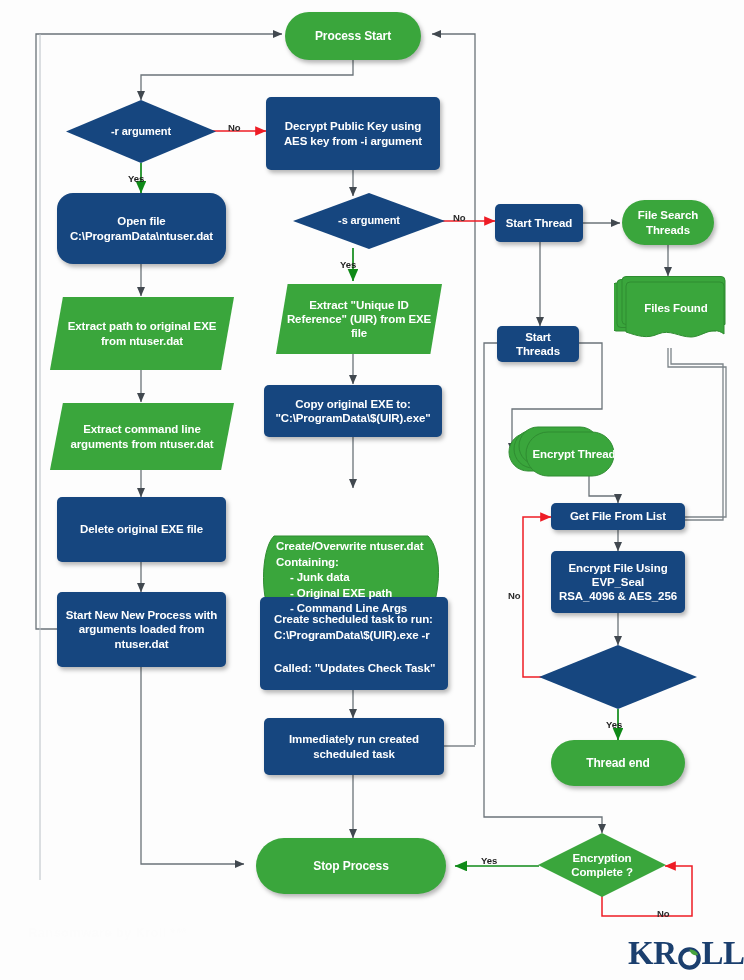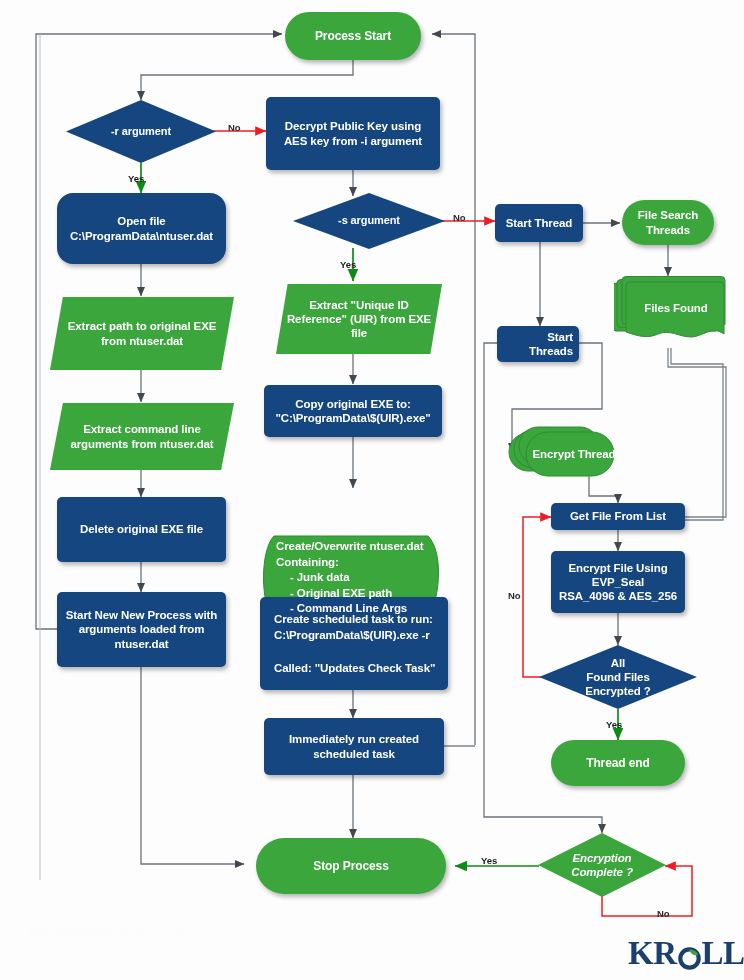--- a/index.html
+++ b/index.html
@@ -247,21 +247,21 @@
       <g stroke="#2f8c31" stroke-width="1">
         <path d="M2,7 h96 a4,4 0 0 1 4,4 v44 h-100 a4,4 0 0 1 -4,-4 v-40 a4,4 0 0 1 4,-4 z" fill="#3aa63c"></path>
         <path d="M7,3.5 h96 a4,4 0 0 1 4,4 v44 h-100 a4,4 0 0 1 -4,-4 v-40 a4,4 0 0 1 4,-4 z" fill="#3aa63c"></path>
         <path d="M12,0.5 h95 a4,4 0 0 1 4,4 v44 h-99 a4,4 0 0 1 -4,-4 v-40 a4,4 0 0 1 4,-4 z" fill="#3aa63c"></path>
       </g>
       <path d="M16,6 h90 a4,4 0 0 1 4,4 v48 c-12,-9 -22,3 -33,3 c-12,0 -21,-8 -33,-3 c-11,5 -20,2 -32,-2 v-46 a4,4 0 0 1 4,-4 z" fill="#3aa63c" stroke="#2f8c31" stroke-width="1"></path>
     </svg>
     <span class="stxt" style="padding-left:12px;padding-bottom:8px;">Files Found</span>
   </div>
 
-  <div class="node blue rect" style="left:497px;top:326px;width:82px;height:36px;font-size:11.5px;text-align:right;">
+  <div class="node blue rect" style="left:497px;top:326px;width:82px;height:36px;font-size:11.5px;">
     <span class="txt">Start Threads</span>
   </div>
 
   <div class="node para" style="left:50px;top:403px;width:184px;height:67px;font-size:11.5px;">
     <span class="txt">Extract command line arguments from ntuser.dat</span>
   </div>
 
   <div class="node blue rect" style="left:264px;top:385px;width:178px;height:52px;font-size:11.5px;">
     <span class="txt">
       <span>Copy original EXE to:</span><br>
@@ -317,42 +317,37 @@
   <div class="node blue rect" style="left:260px;top:597px;width:188px;height:93px;font-size:11.5px;">
     <span class="txt" style="text-align:left;padding-left:14px;line-height:1.4;">
       <span>Create scheduled task to run:</span><br>
       <span>C:\ProgramData\$(UIR).exe -r</span><br><br>
       <span>Called: "Updates Check Task"</span>
     </span>
   </div>
 
   <div class="node diamond" style="left:539px;top:645px;width:158px;height:64px;font-size:11.5px;">
     <div class="dshape blue"></div>
-    <span class="dtxt" style="line-height:1.22;">
-      <span>All</span><br>
-      <span>Found Files</span><br>
-      <span>Encrypted ?</span>
-    </span>
   </div>
 
   <div class="node green stadium" style="left:551px;top:740px;width:134px;height:46px;font-size:12px;">
     <span class="txt">Thread end</span>
   </div>
 
   <div class="node blue rect" style="left:264px;top:718px;width:180px;height:57px;font-size:11.5px;">
     <span class="txt">Immediately run created scheduled task</span>
   </div>
 
   <div class="node green stadium" style="left:256px;top:838px;width:190px;height:56px;font-size:12px;">
     <span class="txt">Stop Process</span>
   </div>
 
   <div class="node diamond" style="left:538px;top:833px;width:128px;height:64px;font-size:11.5px;">
     <div class="dshape green"></div>
-    <span class="dtxt" style="line-height:1.25;font-style:italic;">
+    <span class="dtxt" style="line-height:1.25;">
       <span>Encryption</span><br>
       <span>Complete ?</span>
     </span>
   </div>
 
   <div class="edge-label" style="left:228px;top:122px;">No</div>
   <div class="edge-label lbl-green" style="left:128px;top:173px;">Yes</div>
   <div class="edge-label" style="left:453px;top:212px;">No</div>
   <div class="edge-label lbl-green" style="left:340px;top:259px;">Yes</div>
   <div class="edge-label" style="left:508px;top:590px;">No</div>

